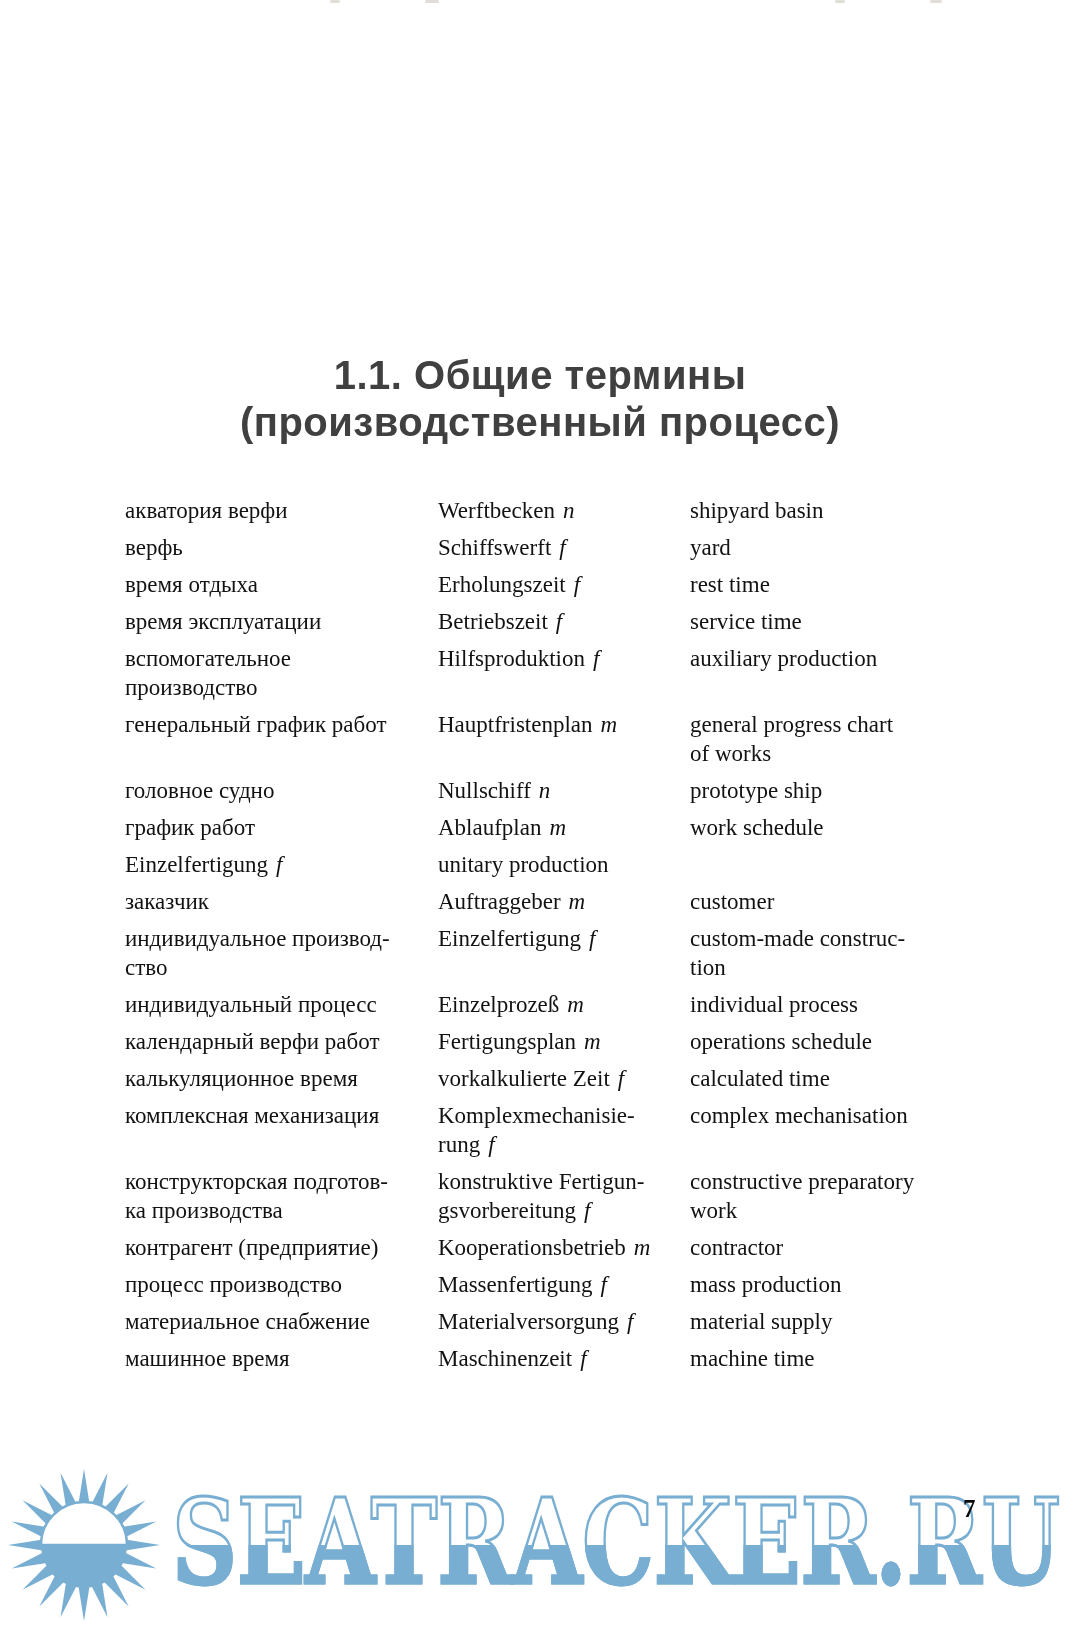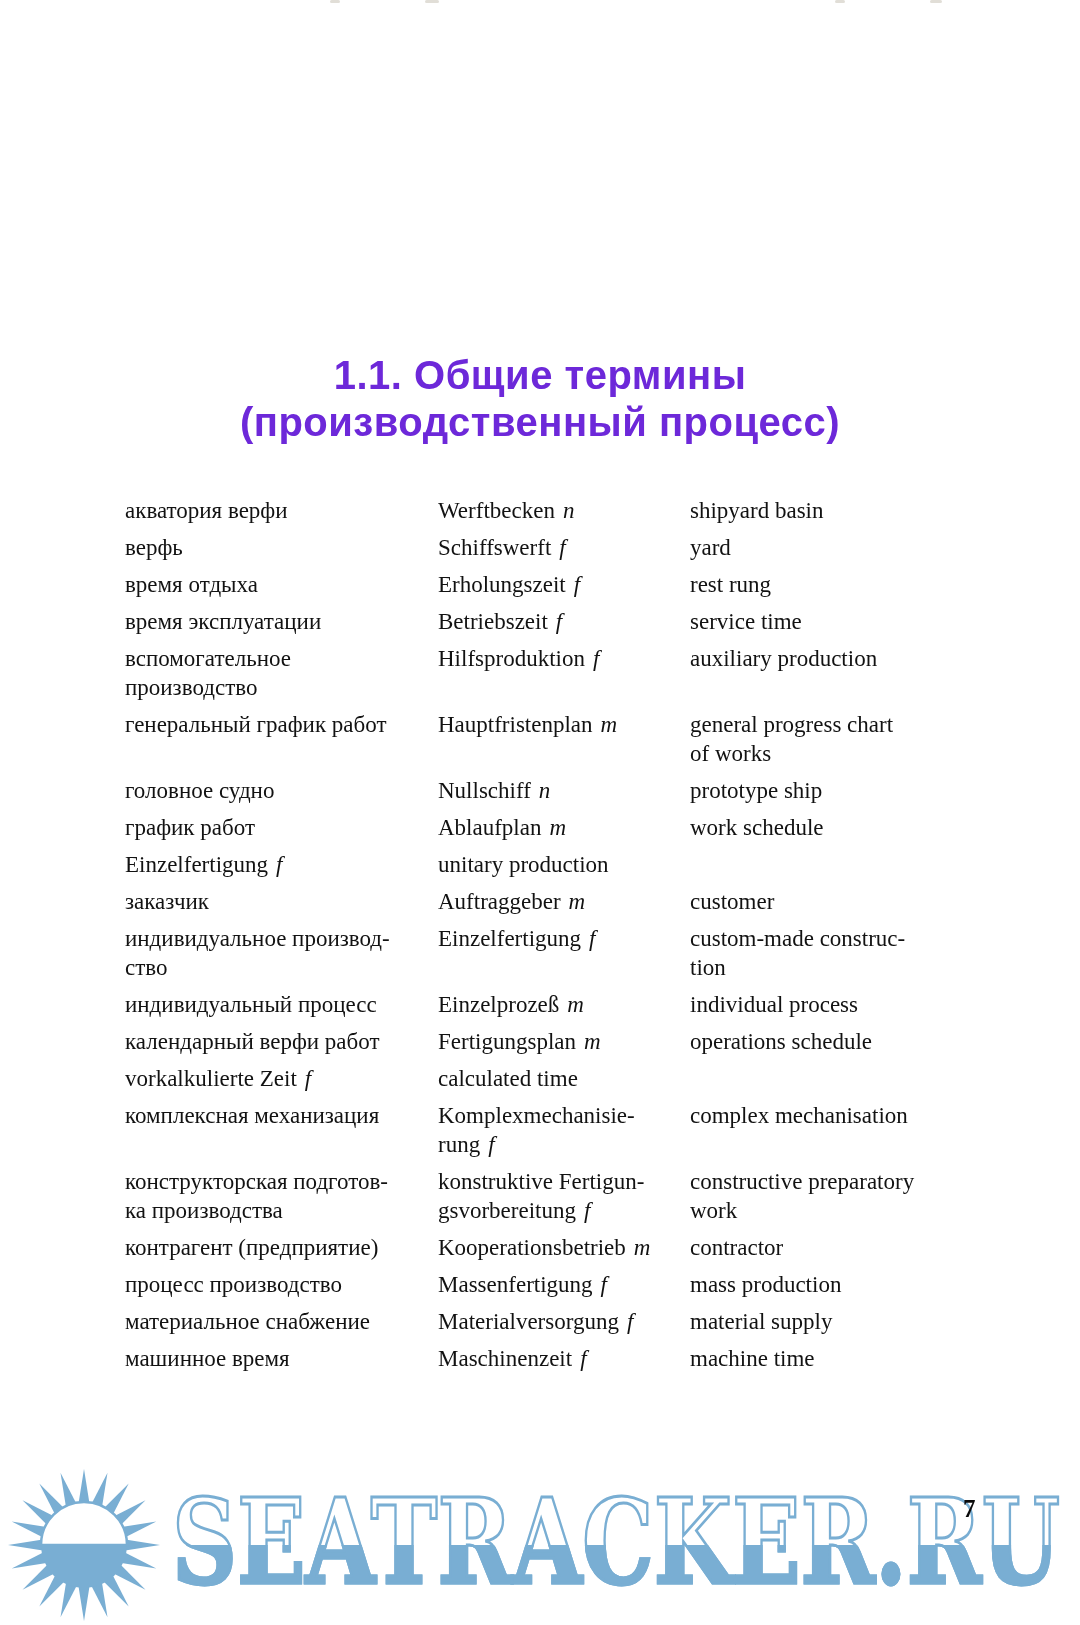--- a/index.html
+++ b/index.html
@@ -18,21 +18,21 @@
     padding-top: 352px;
   }
   
   .title {
     text-align: center;
     font-family: "Liberation Sans", sans-serif;
     font-weight: 700;
     font-size: 40px;
     line-height: 47px;
     letter-spacing: 0.5px;
-    color: #6d28d9;
+    color: #404040;
   }
   .title span { display: block; }
   
   .glossary {
     margin: 50px 40px 0 125px;
     display: block;
   }
   .row {
     display: grid;
     grid-template-columns: 313px 252px 1fr;
@@ -106,21 +106,21 @@
 
     <div class="row">
       <div class="cell ru">верфь</div>
       <div class="cell de"><span>Schiffswerft</span><span class="gender">f</span></div>
       <div class="cell en">yard</div>
     </div>
 
     <div class="row">
       <div class="cell ru">время отдыха</div>
       <div class="cell de"><span>Erholungszeit</span><span class="gender">f</span></div>
-      <div class="cell en">rest rung</div>
+      <div class="cell en">rest time</div>
     </div>
 
     <div class="row">
       <div class="cell ru">время эксплуатации</div>
       <div class="cell de"><span>Betriebszeit</span><span class="gender">f</span></div>
       <div class="cell en">service time</div>
     </div>
 
     <div class="row">
       <div class="cell ru">вспомогательное
@@ -174,20 +174,21 @@
       <div class="cell en">individual process</div>
     </div>
 
     <div class="row">
       <div class="cell ru">календарный верфи работ</div>
       <div class="cell de"><span>Fertigungsplan</span><span class="gender">m</span></div>
       <div class="cell en">operations schedule</div>
     </div>
 
     <div class="row">
+      <div class="cell ru">калькуляционное время</div>
       <div class="cell de"><span>vorkalkulierte Zeit</span><span class="gender">f</span></div>
       <div class="cell en">calculated time</div>
     </div>
 
     <div class="row">
       <div class="cell ru">комплексная механизация</div>
       <div class="cell de"><span>Komplexmechanisie-
 rung</span><span class="gender">f</span></div>
       <div class="cell en">complex mechanisation</div>
     </div>

